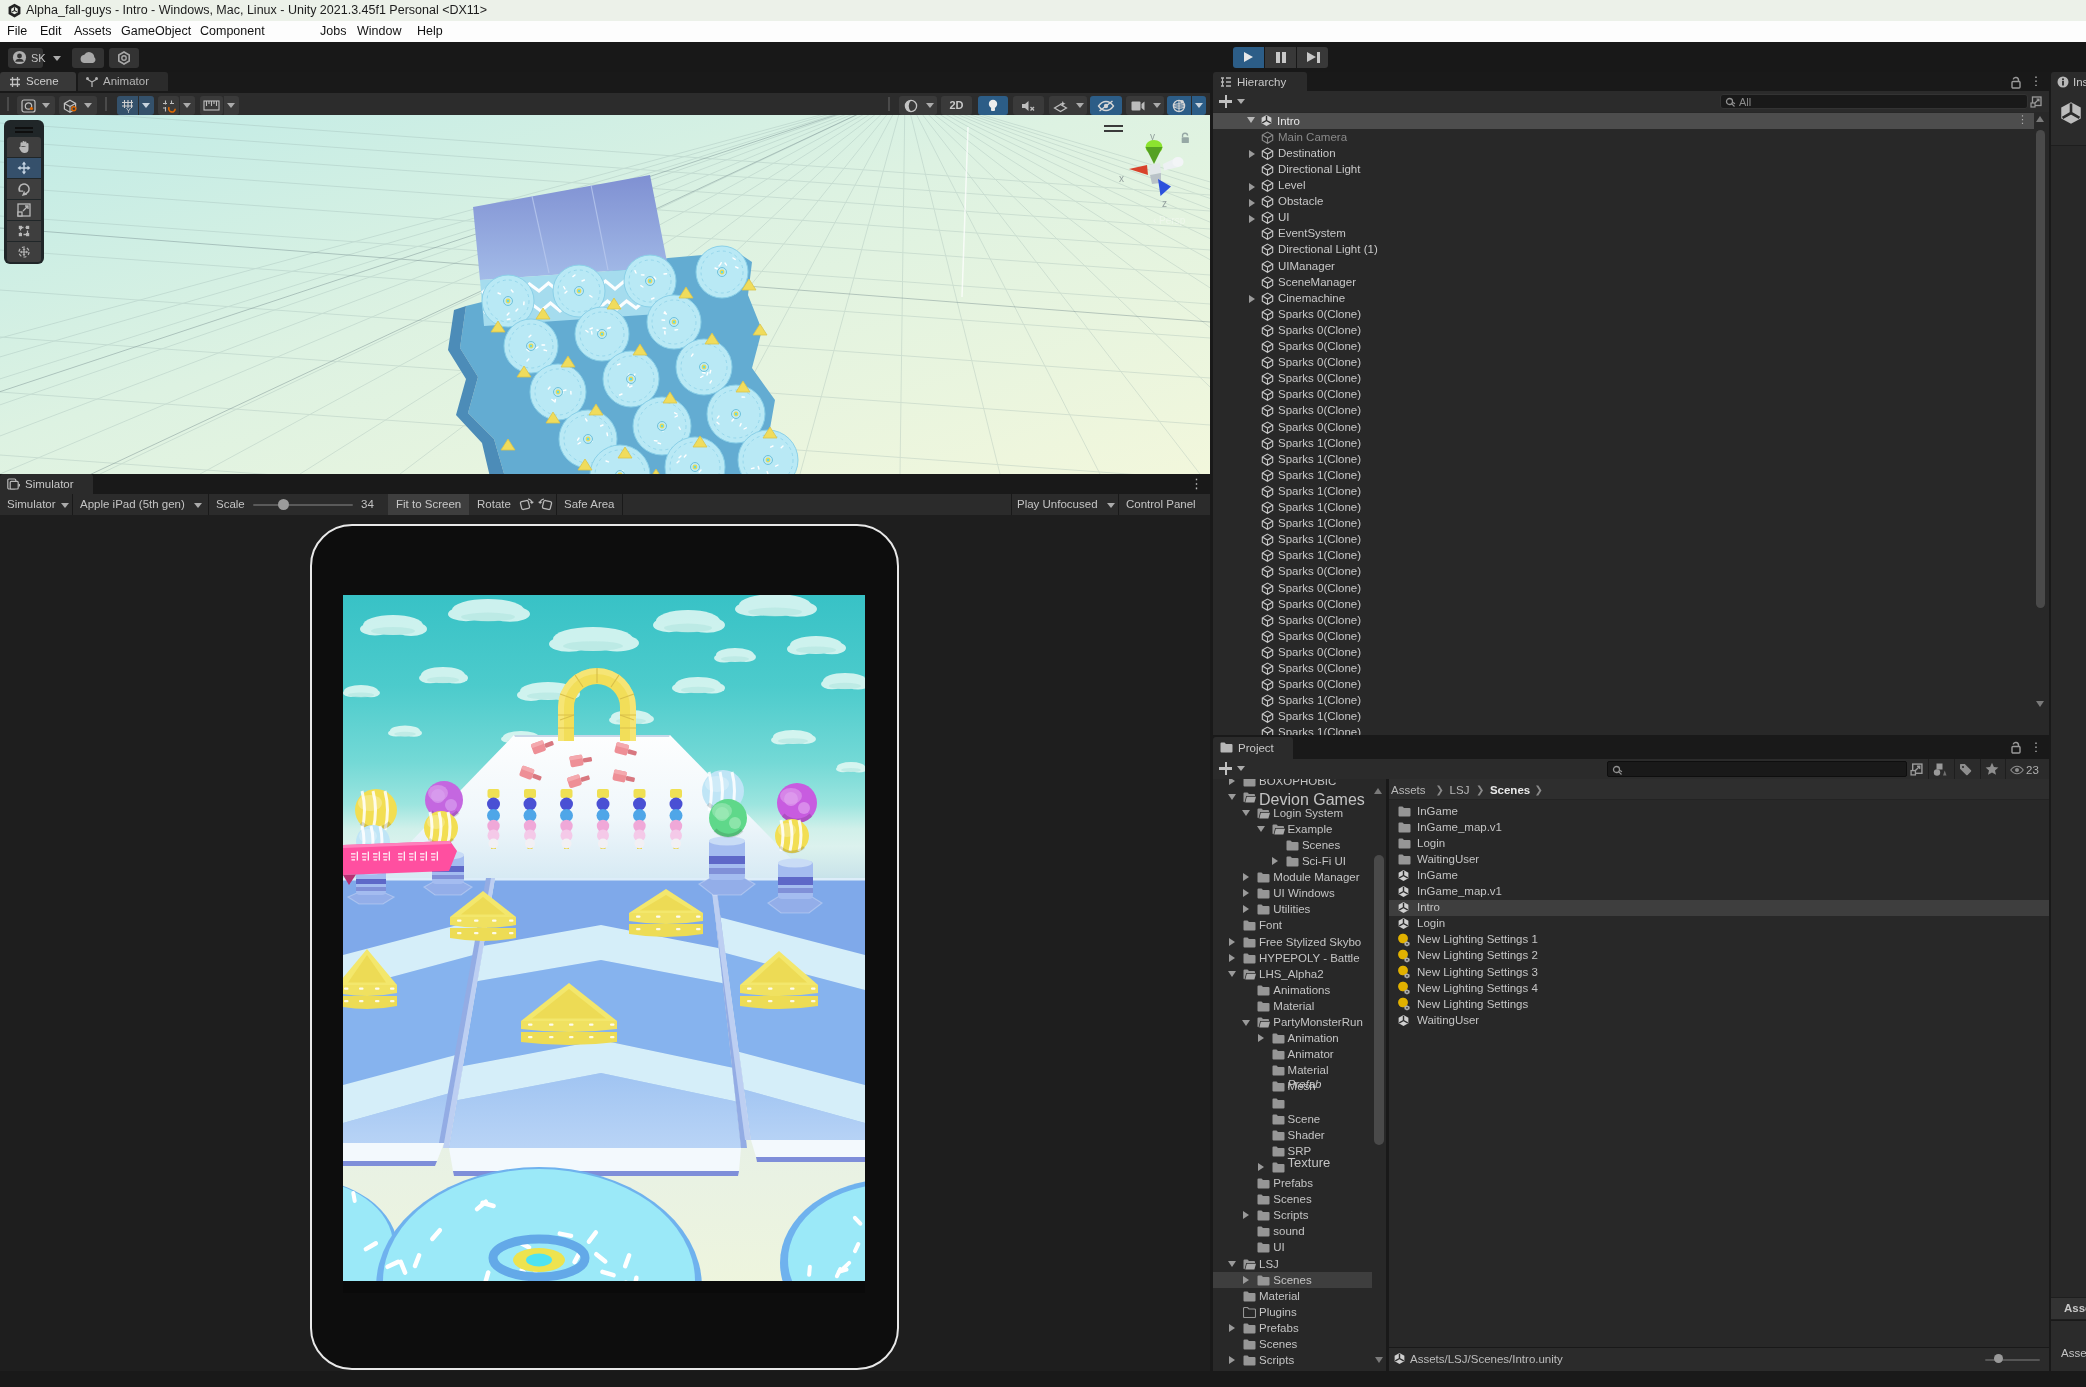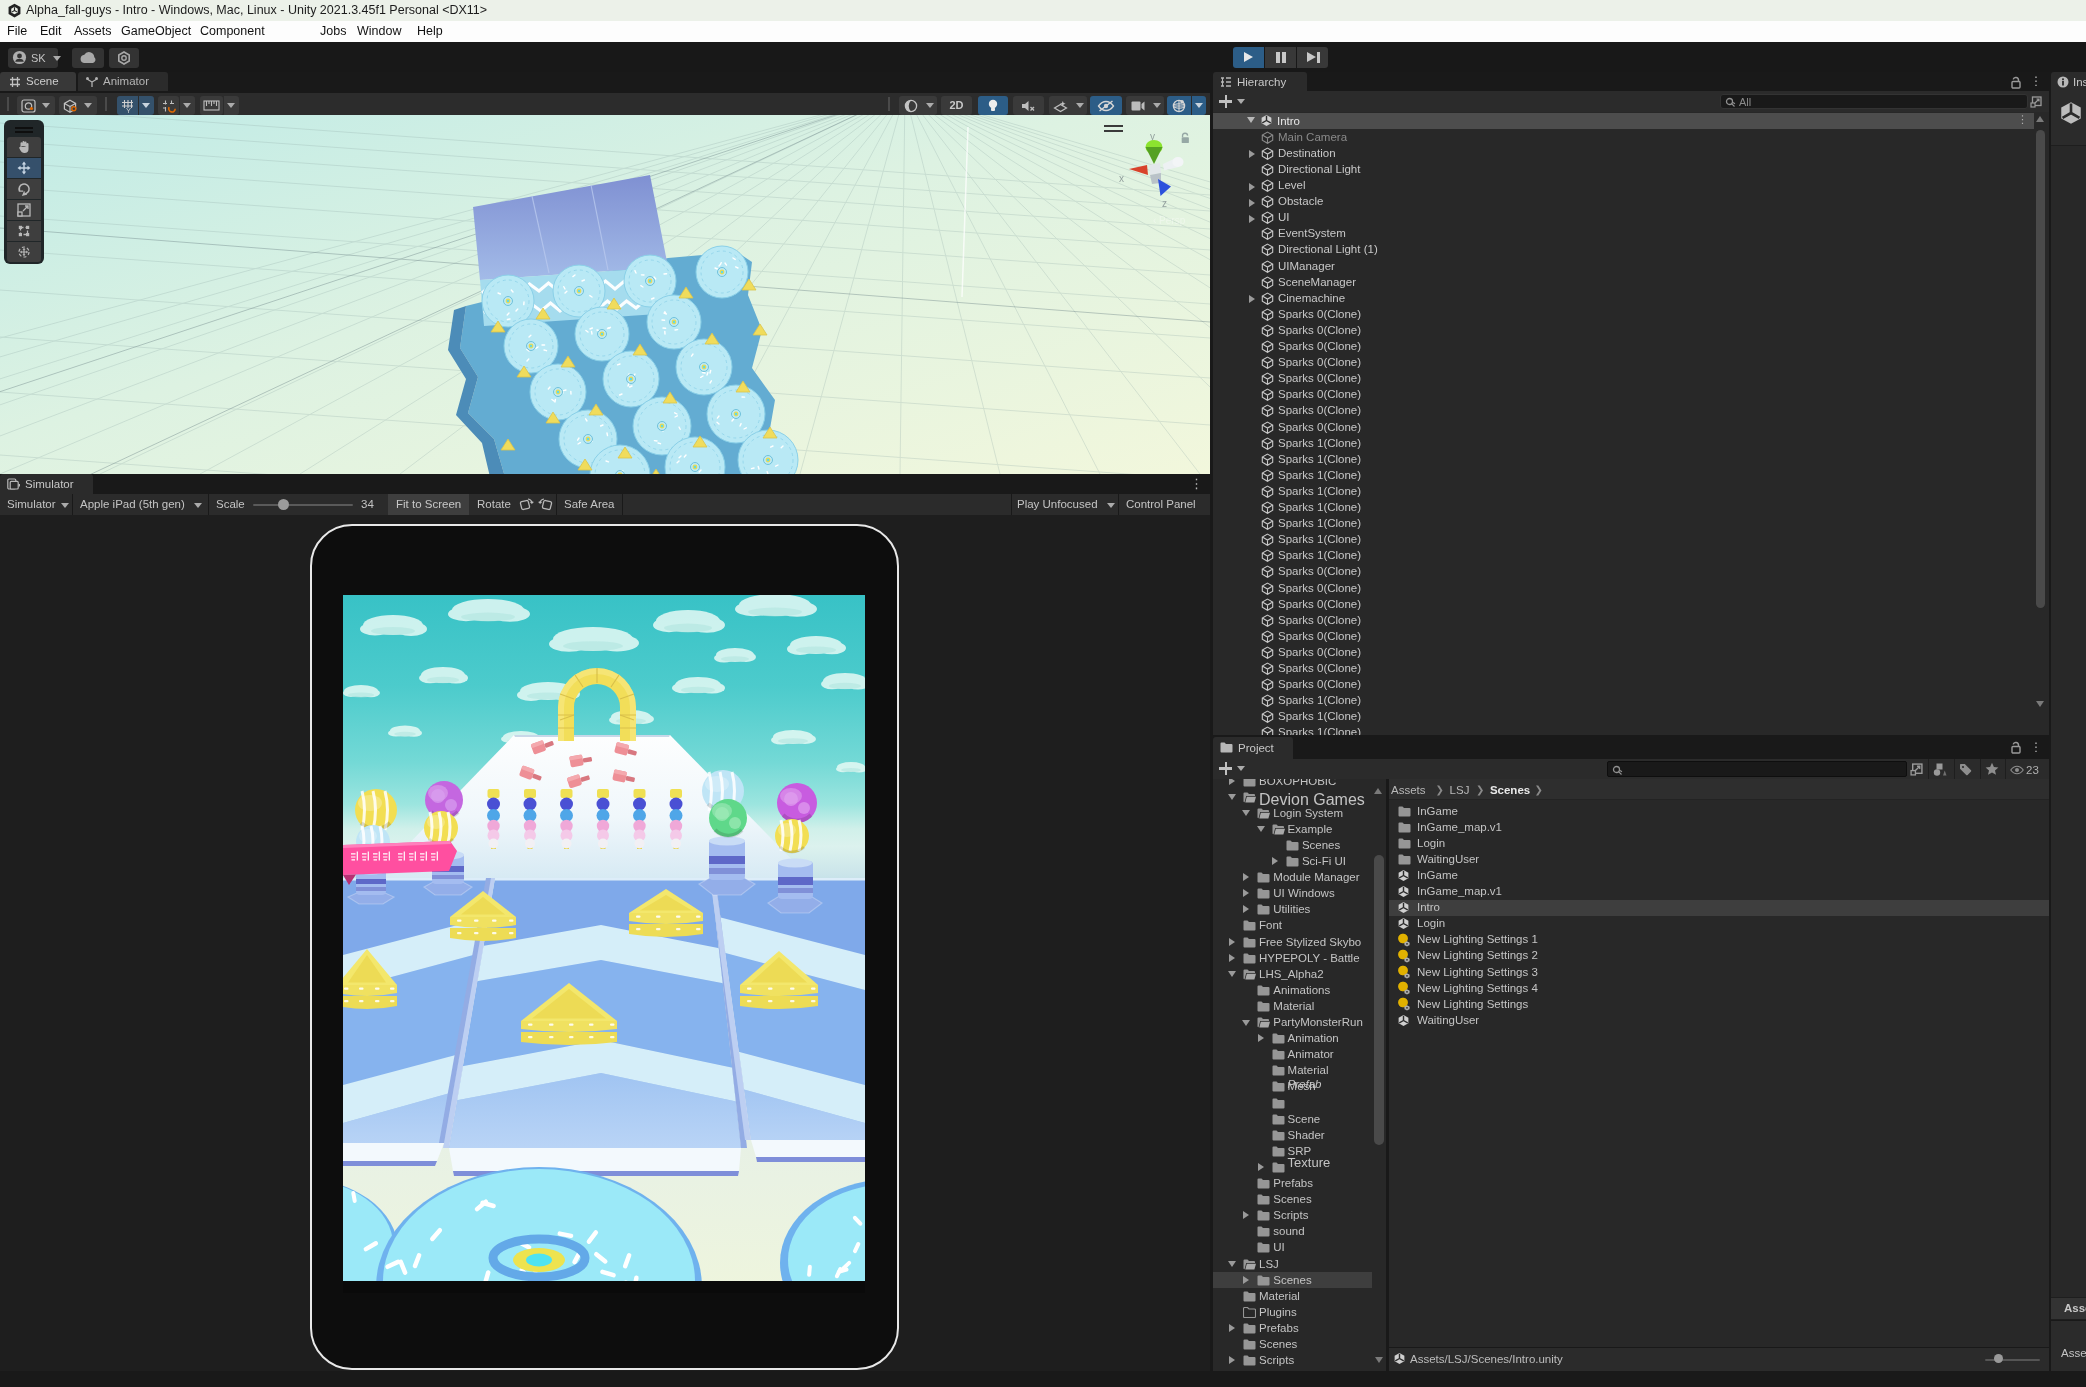--- a/index.html
+++ b/index.html
@@ -28,21 +28,21 @@
   <div class="abs txt" style="top:24px;left:40px;font-size:12.5px;color:#111;">Edit</div>
   <div class="abs txt" style="top:24px;left:74px;font-size:12.5px;color:#111;">Assets</div>
   <div class="abs txt" style="top:24px;left:121px;font-size:12.5px;color:#111;">GameObject</div>
   <div class="abs txt" style="top:24px;left:200px;font-size:12.5px;color:#111;">Component</div>
   <div class="abs txt" style="top:24px;left:278px;font-size:12.5px;color:#111;margin-top:28px;">Tools</div>
   <div class="abs txt" style="top:24px;left:320px;font-size:12.5px;color:#111;">Jobs</div>
   <div class="abs txt" style="top:24px;left:357px;font-size:12.5px;color:#111;">Window</div>
   <div class="abs txt" style="top:24px;left:417px;font-size:12.5px;color:#111;">Help</div>
 
   <div class="abs" style="left:0;top:42px;width:2086px;height:30px;background:#181818;"></div>
-  <div class="abs" style="left:8px;top:48px;width:50px;height:20px;background:#333333;border-radius:3px;">
+  <div class="abs" style="left:8px;top:48px;width:35px;height:20px;background:#333333;border-radius:3px;">
     <svg class="abs" style="left:4px;top:2px;" width="15" height="15" viewBox="0 0 16 16">
       <circle cx="8" cy="8" r="7" fill="#AFAFAF"></circle>
       <circle cx="8" cy="6.3" r="2.6" fill="#333333"></circle>
       <path d="M3.4 12.6 C4 9.9 6 9.3 8 9.3 C10 9.3 12 9.9 12.6 12.6" fill="#333333"></path>
     </svg>
     <div class="abs txt" style="left:23px;top:3.5px;font-size:11px;color:#C2C2C2;">SK</div>
     <div class="abs" style="left:45px;top:8px;width:0;height:0;border-left:4px solid transparent;border-right:4px solid transparent;border-top:5px solid #ABABAB;"></div>
   </div>
   <div class="abs" style="left:72px;top:48px;width:32px;height:20px;background:#333333;border-radius:3px;">
     <svg class="abs" style="left:7px;top:4px;" width="18" height="12" viewBox="0 0 18 12">

